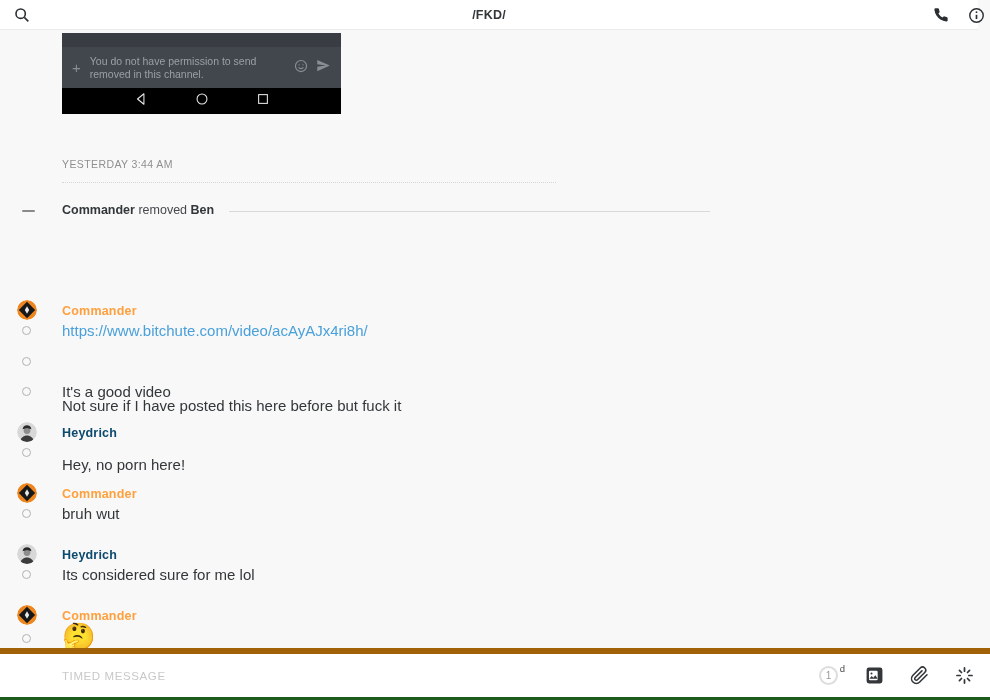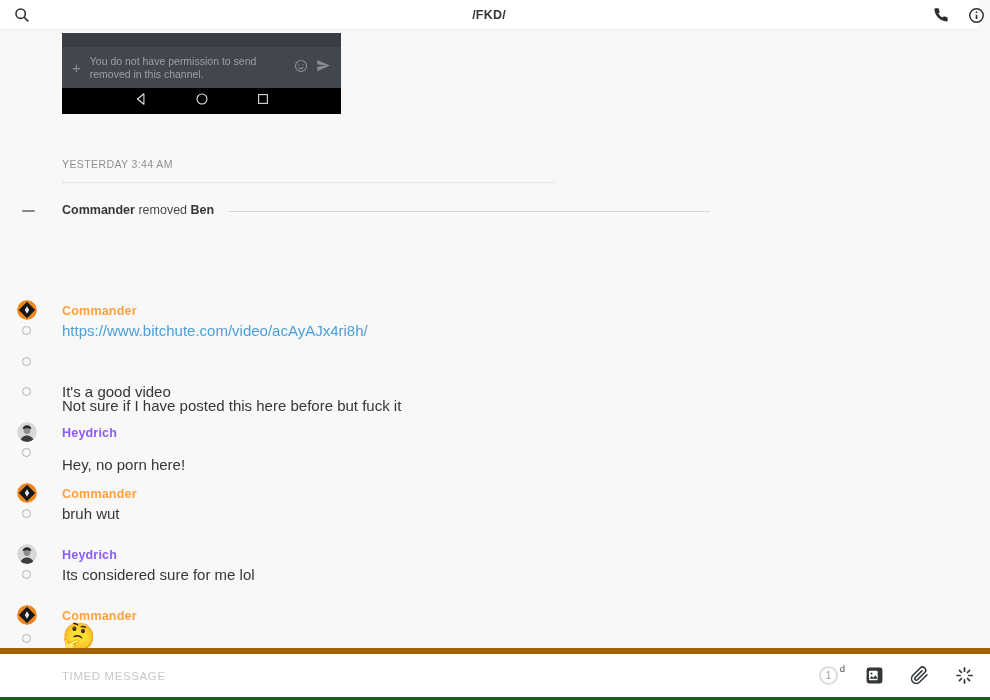--- a/index.html
+++ b/index.html
@@ -38,21 +38,21 @@
   .sys-dash { position:absolute; left:22px; top:7px; width:13px; height:2px; background:#8a8a8a; border-radius:1px; }
   .sys-text { margin-left:62px; font-size:12.5px; color:#45494c; white-space:nowrap; }
   .sys-text b { color:#33373a; font-weight:700; }
   .sys-line { flex:1; margin-left:15px; border-bottom:1px solid #d9d9d9; height:1px; align-self:center; }
 
   
   .group { position:absolute; left:0; }
   .avatar { position:absolute; left:17px; top:0; width:20px; height:20px; border-radius:50%; overflow:hidden; }
   .name { position:absolute; left:62px; top:4px; font-size:12.5px; font-weight:700; letter-spacing:.2px; }
   .name.orange { color:#ffa03e; }
-  .name.red { color:#8b5cf6; }
+  .name.red { color:#0c4a6e; }
   .msg { position:absolute; left:62px; font-size:15px; color:#33373a; white-space:nowrap; }
   .msg a { color:#4aa0da; text-decoration:none; cursor:pointer; }
   .msg.emoji { font-size:27px; line-height:27px; }
   .ring { position:absolute; left:22px; width:9px; height:9px; border:1.5px solid #b2b2b2; border-radius:50%; }
 
   
   .composer { position:absolute; left:0; top:648px; width:990px; height:49px; background:#ffffff;
               border-top:6px solid #a16207; display:flex; align-items:center; z-index:40; }
   .composer-input { margin-left:62px; flex:1; border:none; outline:none; background:transparent;
                     font-family:"Liberation Sans", sans-serif; font-size:11.5px; letter-spacing:.6px; color:#45494c; }

